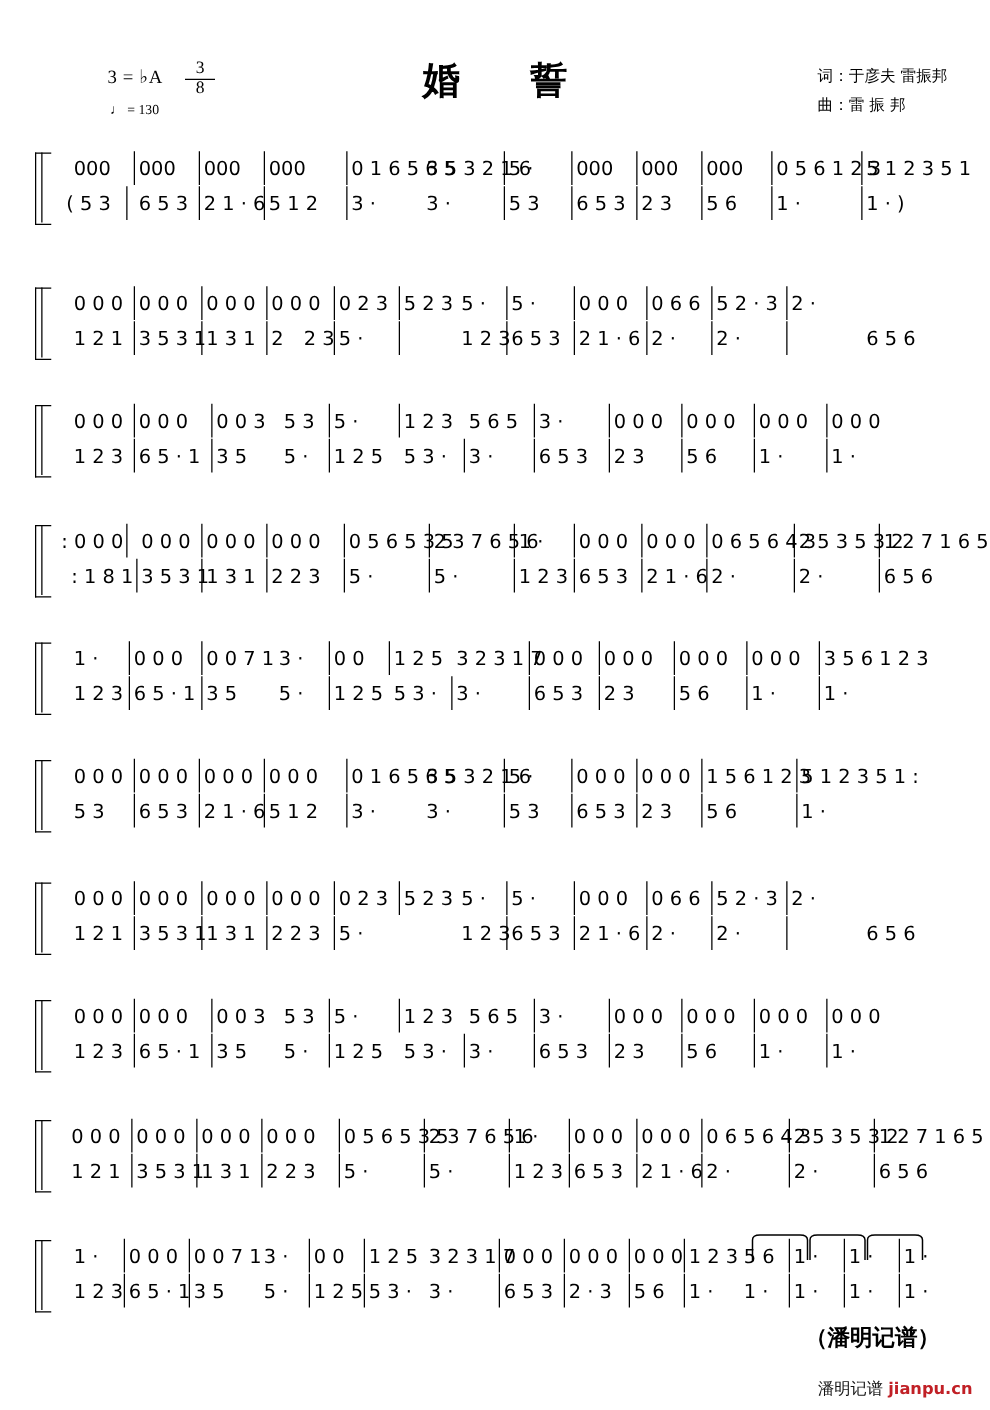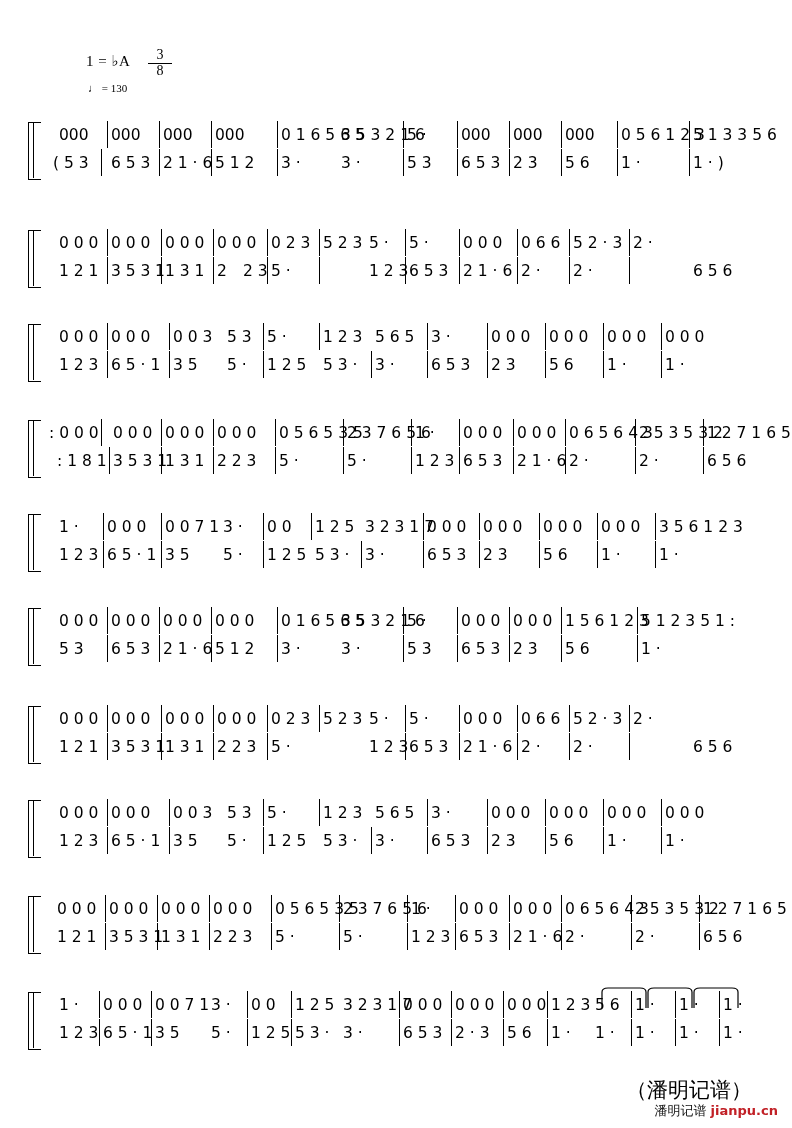--- a/index.html
+++ b/index.html
@@ -118,66 +118,72 @@
     letter-spacing: 0px;
     display: flex;
     align-items: center;
   }
   .measure.top { top: 1px; }
   .measure.bot { top: 29px; }
   .measure.nobar { border-right: none; }
 
   .footer-credit {
     position: absolute;
-    right: 40px; bottom: 24px;
-    font-size: 21px;
+    right: 40px; bottom: 46px;
+    font-size: 18px;
     font-family: "DejaVu Serif", serif;
+    font-weight: bold;
   }
   .site {
     position: absolute;
     right: 14px; bottom: 8px;
     font-size: 13px;
     color: #222;
     font-family: "DejaVu Sans", sans-serif;
   }
   .site .cn { color: #111; }
   .site .en { color: #c12026; font-weight: 700; letter-spacing: 0px; }
 </style>
 </head>
 <body>
 
 <div class="page">
 
-  <div class="key-sig">1 = ♭A</div>
+  <div class="key-sig">3 = ♭A</div>
 
   <div class="time-sig">
     <span class="num">3</span>
     <span class="den">8</span>
   </div>
 
   <div class="tempo">♩ = 130</div>
 
-
+  <div class="title">婚誓</div>
+
+  <div class="credits">
+    <div>词：于彦夫 雷振邦</div>
+    <div>曲：雷  振  邦</div>
+  </div>
 
   <div class="system" style="top:120px">
     <div class="brace"></div>
     <div class="brace2"></div>
     <div class="cells">
       <div class="measure top" style="left:14px;width:52px">000</div>
       <div class="measure top" style="left:66px;width:52px">000</div>
       <div class="measure top" style="left:118px;width:52px">000</div>
       <div class="measure top" style="left:170px;width:66px">000</div>
       <div class="measure top nobar" style="left:236px;width:60px">0 1 6 5 6 5</div>
       <div class="measure top" style="left:296px;width:66px">3 5 3 2 1 6</div>
       <div class="measure top" style="left:362px;width:54px">5 ·</div>
       <div class="measure top" style="left:416px;width:52px">000</div>
       <div class="measure top" style="left:468px;width:52px">000</div>
       <div class="measure top" style="left:520px;width:56px">000</div>
       <div class="measure top" style="left:576px;width:72px">0 5 6 1 2 3</div>
-      <div class="measure top nobar" style="left:648px;width:78px">5 1 3 3 5 6</div>
+      <div class="measure top nobar" style="left:648px;width:78px">5 1 2 3 5 1</div>
 
       <div class="measure bot" style="left:8px;width:52px">( 5  3</div>
       <div class="measure bot" style="left:66px;width:52px">6 5 3</div>
       <div class="measure bot" style="left:118px;width:52px">2 1 · 6</div>
       <div class="measure bot" style="left:170px;width:66px">5   1 2</div>
       <div class="measure bot nobar" style="left:236px;width:60px">3 ·</div>
       <div class="measure bot" style="left:296px;width:66px">3 ·</div>
       <div class="measure bot" style="left:362px;width:54px">5  3</div>
       <div class="measure bot" style="left:416px;width:52px">6 5 3</div>
       <div class="measure bot" style="left:468px;width:52px">2  3</div>

